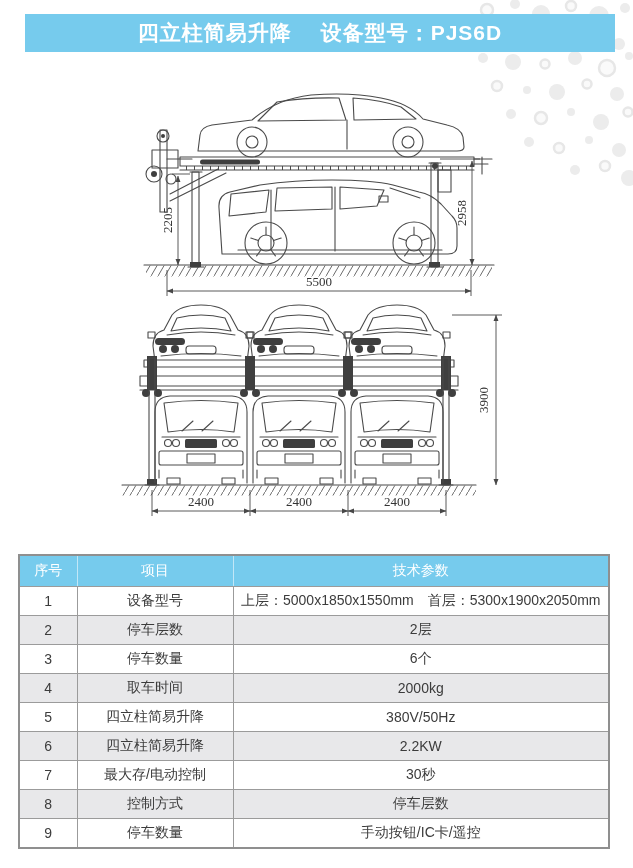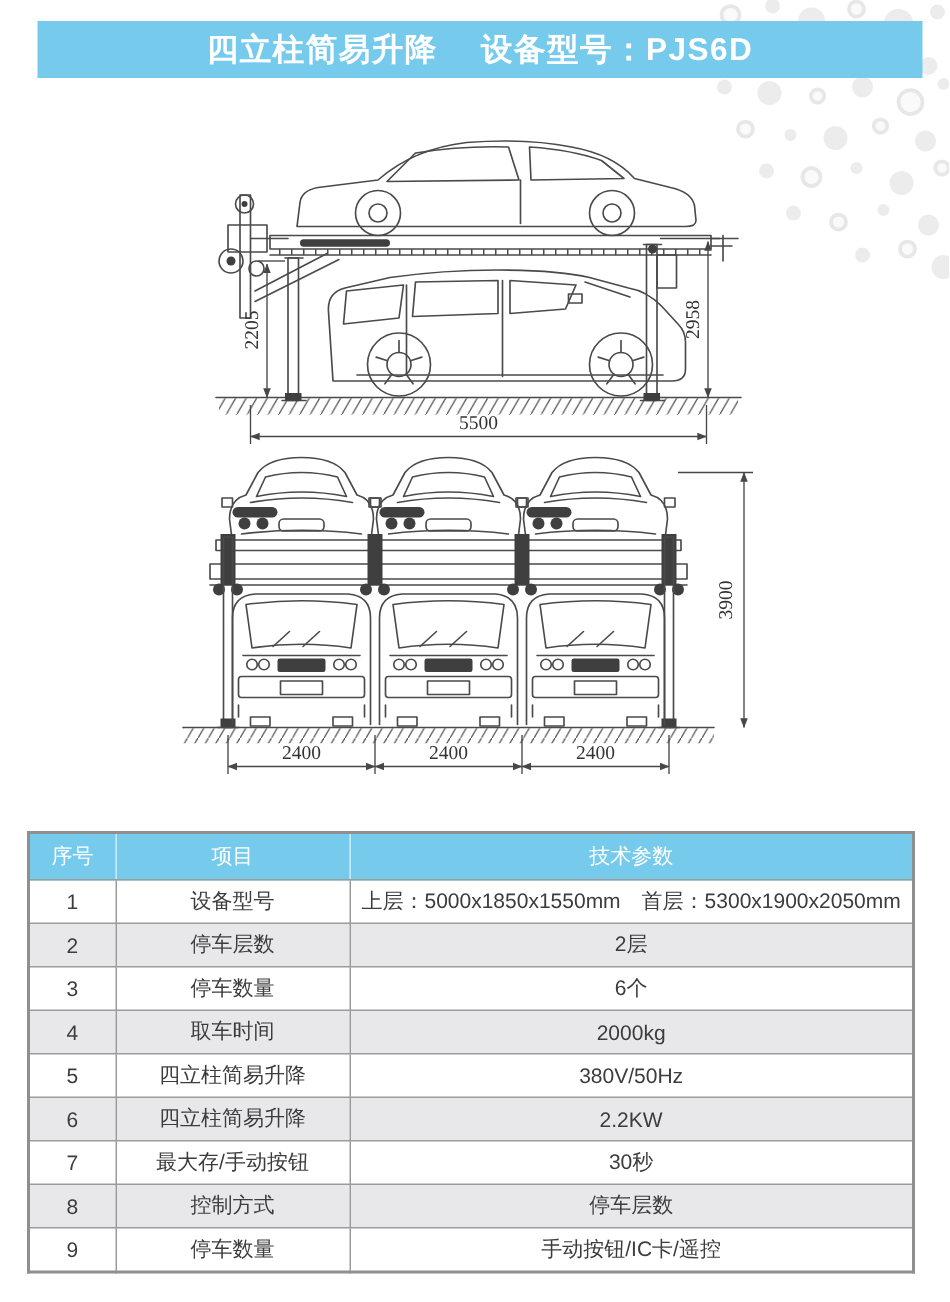--- a/index.html
+++ b/index.html
@@ -319,21 +319,21 @@
         <td>四立柱简易升降</td>
         <td>380V/50Hz</td>
       </tr>
       <tr class="alt">
         <td>6</td>
         <td>四立柱简易升降</td>
         <td>2.2KW</td>
       </tr>
       <tr>
         <td>7</td>
-        <td>最大存/手动按钮</td>
+        <td>最大存/电动控制</td>
         <td>30秒</td>
       </tr>
       <tr class="alt">
         <td>8</td>
         <td>控制方式</td>
         <td>停车层数</td>
       </tr>
       <tr>
         <td>9</td>
         <td>停车数量</td>

